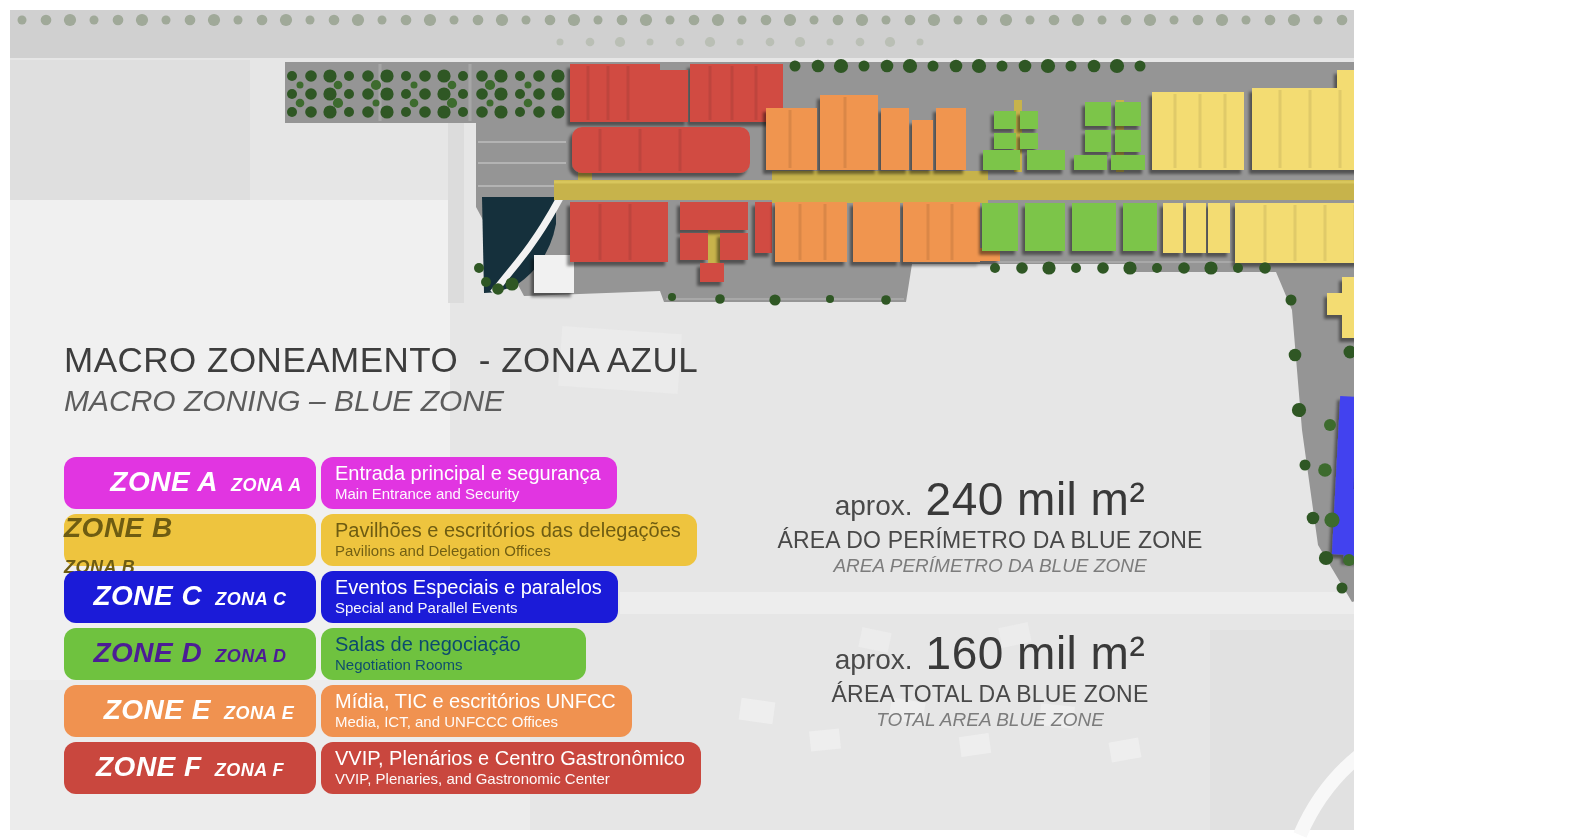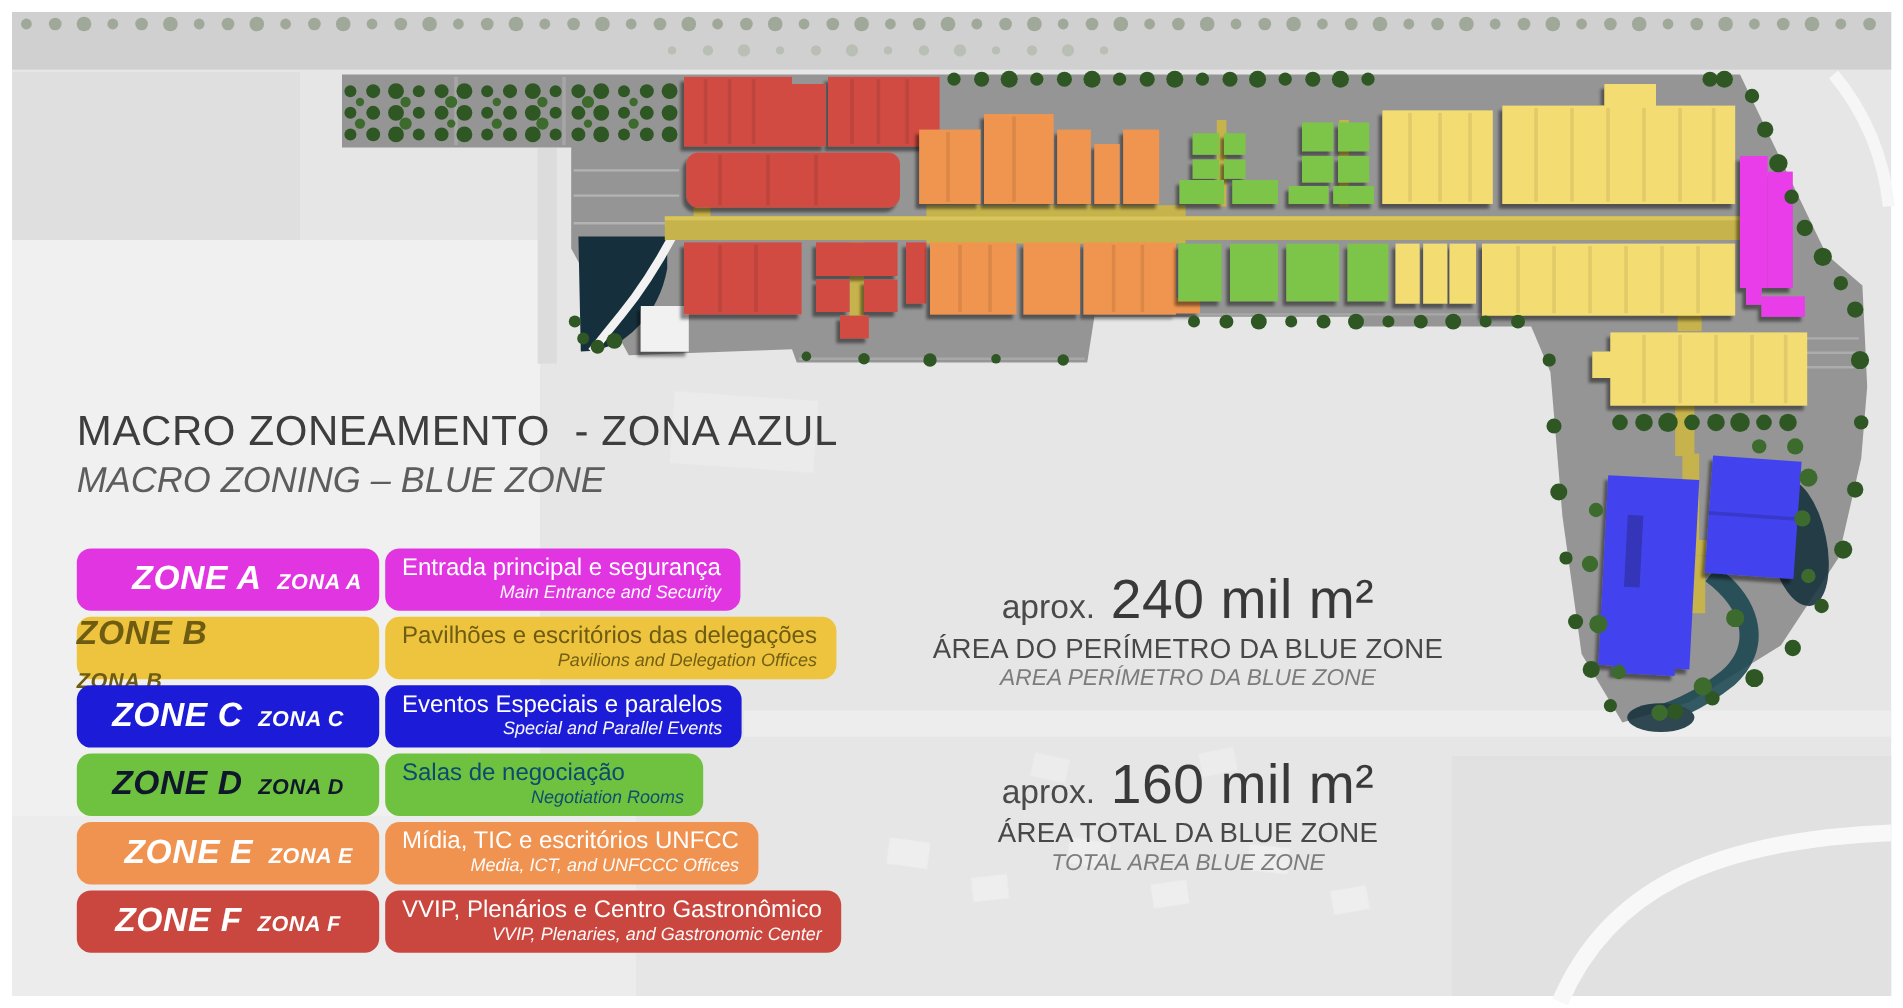--- a/index.html
+++ b/index.html
@@ -1,35 +1,35 @@
 <!DOCTYPE html>
 <html><head>
 <meta charset="utf-8">
 <style>
   html,body{margin:0;padding:0;background:#ffffff;}
-  .stage{position:relative;width:1586px;height:840px;overflow:hidden;background:#ffffff;
+  .stage{position:relative;width:1354px;height:840px;overflow:hidden;background:#ffffff;
          font-family:"Liberation Sans", sans-serif;}
   .map-svg{position:absolute;left:0;top:0;width:1586px;height:840px;display:block;}
 
   
   .title-block{position:absolute;left:64px;top:340px;}
   .title-pt{font-size:35px;color:#3d3d3d;letter-spacing:.5px;white-space:pre;font-weight:400;}
   .title-en{font-size:30px;font-style:italic;color:#5d5d5d;margin-top:4px;white-space:pre;}
 
   
   .legend{position:absolute;left:64px;top:457px;display:flex;flex-direction:column;gap:5px;}
   .lrow{display:flex;gap:5px;height:52px;}
   .bz{width:252px;border-radius:12px;display:flex;align-items:baseline;justify-content:center;
       gap:13px;flex:0 0 auto;padding-top:9px;box-sizing:border-box;}
   .bz-en{font-size:28px;font-style:italic;font-weight:700;letter-spacing:.5px;}
   .bz-pt{font-size:18px;font-style:italic;font-weight:700;letter-spacing:.5px;}
   .bd{border-radius:12px;padding:4px 16px 6px 14px;display:flex;flex-direction:column;
       justify-content:center;min-width:265px;box-sizing:border-box;}
   .bd-pt{font-size:20px;line-height:1.18;white-space:nowrap;}
-  .bd-en{font-size:15px;font-style:italic;line-height:1.15;white-space:nowrap;opacity:.96;text-align:right;}
+  .bd-en{font-size:15px;line-height:1.15;white-space:nowrap;opacity:.96;}
 
   
   .stat{position:absolute;width:460px;text-align:center;}
   .stat1{left:760px;top:472px;}
   .stat2{left:760px;top:626px;}
   .sv{display:flex;justify-content:center;align-items:baseline;gap:13px;}
   .pre{font-size:28px;color:#4a4a4a;}
   .val{font-size:46px;color:#393939;letter-spacing:.5px;}
   .sl{font-size:23px;color:#484848;margin-top:1px;letter-spacing:.2px;}
   .sle{font-size:19px;font-style:italic;color:#7c7c7c;margin-top:1px;}
@@ -487,21 +487,21 @@
     <div class="bz" style="background: rgb(27, 27, 216); color: rgb(255, 255, 255);">
       <span class="bz-en">ZONE C</span>
       <span class="bz-pt">ZONA C</span>
     </div>
     <div class="bd" style="background: rgb(27, 27, 216); color: rgb(255, 255, 255);">
       <span class="bd-pt">Eventos Especiais e paralelos</span>
       <span class="bd-en">Special and Parallel Events</span>
     </div>
   </div>
   <div class="lrow">
-    <div class="bz" style="background: rgb(111, 194, 63); color: #0f172a;">
+    <div class="bz" style="background: rgb(111, 194, 63); color: #4c1d95;">
       <span class="bz-en">ZONE D</span>
       <span class="bz-pt">ZONA D</span>
     </div>
     <div class="bd" style="background: rgb(111, 194, 63); color: #0c4a6e;">
       <span class="bd-pt">Salas de negociação</span>
       <span class="bd-en">Negotiation Rooms</span>
     </div>
   </div>
   <div class="lrow">
     <div class="bz" style="background: rgb(240, 146, 80); color: rgb(255, 255, 255); padding-left: 18px;">

